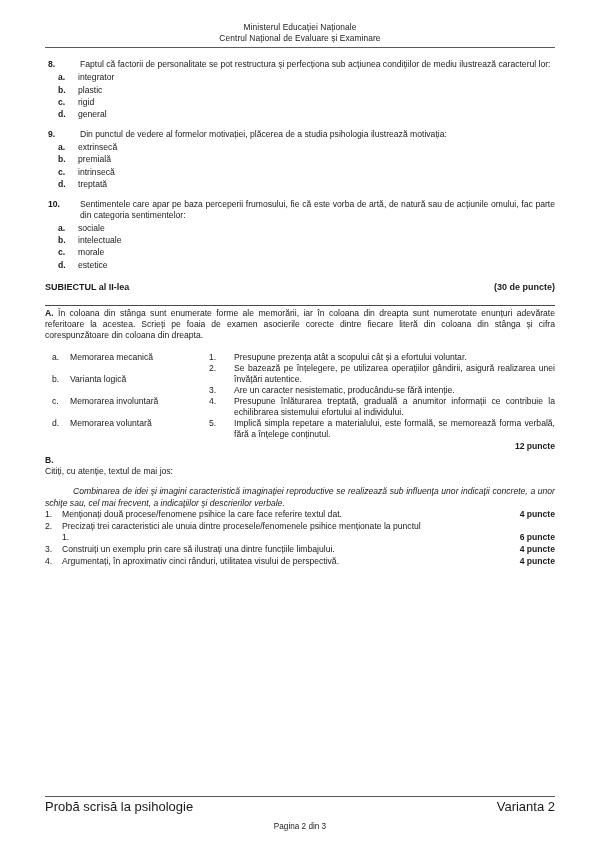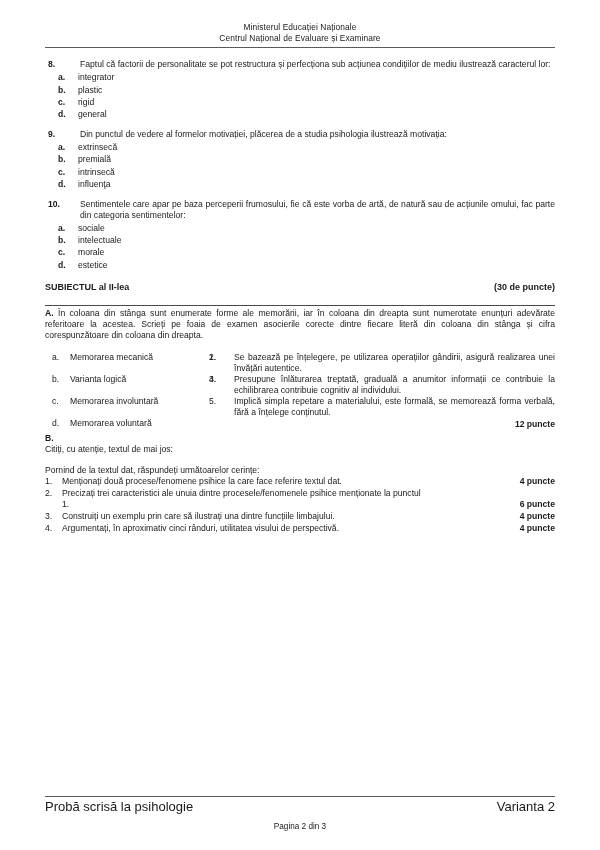--- a/index.html
+++ b/index.html
@@ -280,21 +280,21 @@
         <div class="option">
           <span class="opt-letter">b.</span>
           <span>premială</span>
         </div>
         <div class="option">
           <span class="opt-letter">c.</span>
           <span>intrinsecă</span>
         </div>
         <div class="option">
           <span class="opt-letter">d.</span>
-          <span>influenţa</span>
+          <span>treptată</span>
         </div>
       </div>
     </div>
 
     <div class="question" style="margin-top:9px;">
       <div class="q-head">
         <span class="q-num">10.</span>
         <span class="q-text">Sentimentele care apar pe baza perceperii frumosului, fie că este vorba de artă, de natură sau de acțiunile omului, fac parte din categoria sentimentelor:</span>
       </div>
       <div class="options">
@@ -344,47 +344,49 @@
           </div>
           <div class="left-item" style="height:0;position:relative;top:66px;">
             <span class="li-letter">d.</span>
             <span class="li-text">Memorarea voluntară</span>
           </div>
         </div>
 
         <div class="right-col">
           <div class="right-item">
             <span class="ri-num">1.</span>
+            <span>Presupune prezența atât a scopului cât și a efortului voluntar.</span>
           </div>
           <div class="right-item">
             <span class="ri-num">2.</span>
             <span>Se bazează pe înțelegere, pe utilizarea operațiilor gândirii, asigură realizarea unei învățări autentice.</span>
           </div>
           <div class="right-item">
             <span class="ri-num">3.</span>
+            <span>Are un caracter nesistematic, producându-se fără intenție.</span>
           </div>
           <div class="right-item">
             <span class="ri-num">4.</span>
-            <span>Presupune înlăturarea treptată, graduală a anumitor informații ce contribuie la echilibrarea contribuie cognitiv al individului.</span>
+            <span>Presupune înlăturarea treptată, graduală a anumitor informații ce contribuie la echilibrarea sistemului efortului al individului.</span>
           </div>
           <div class="right-item">
             <span class="ri-num">5.</span>
             <span>Implică simpla repetare a materialului, este formală, se memorează forma verbală, fără a înțelege conținutul.</span>
           </div>
         </div>
 
       </div>
       <div class="points-right">12 puncte</div>
     </div>
 
     <div class="sec-b">
       <div class="sec-b-letter">B.</div>
       <div class="sec-b-instr">Citiți, cu atenție, textul de mai jos:</div>
-
-      <div class="req-intro">Pornind de la textul dat, răspundeți următoarelor cerințe:</div>
+      <div class="quote">Combinarea de idei şi imagini caracteristică imaginaţiei reproductive se realizează sub influenţa unor indicaţii concrete, a unor schiţe sau, cel mai frecvent, a indicaţiilor şi descrierilor verbale.</div>
+
 
       <div class="req-list">
         <div class="req-item">
           <span class="rq-num">1.</span>
           <div class="req-line">
             <span class="req-text">Menționați două procese/fenomene psihice la care face referire textul dat.</span>
             <span class="req-pts">4 puncte</span>
           </div>
         </div>
 

